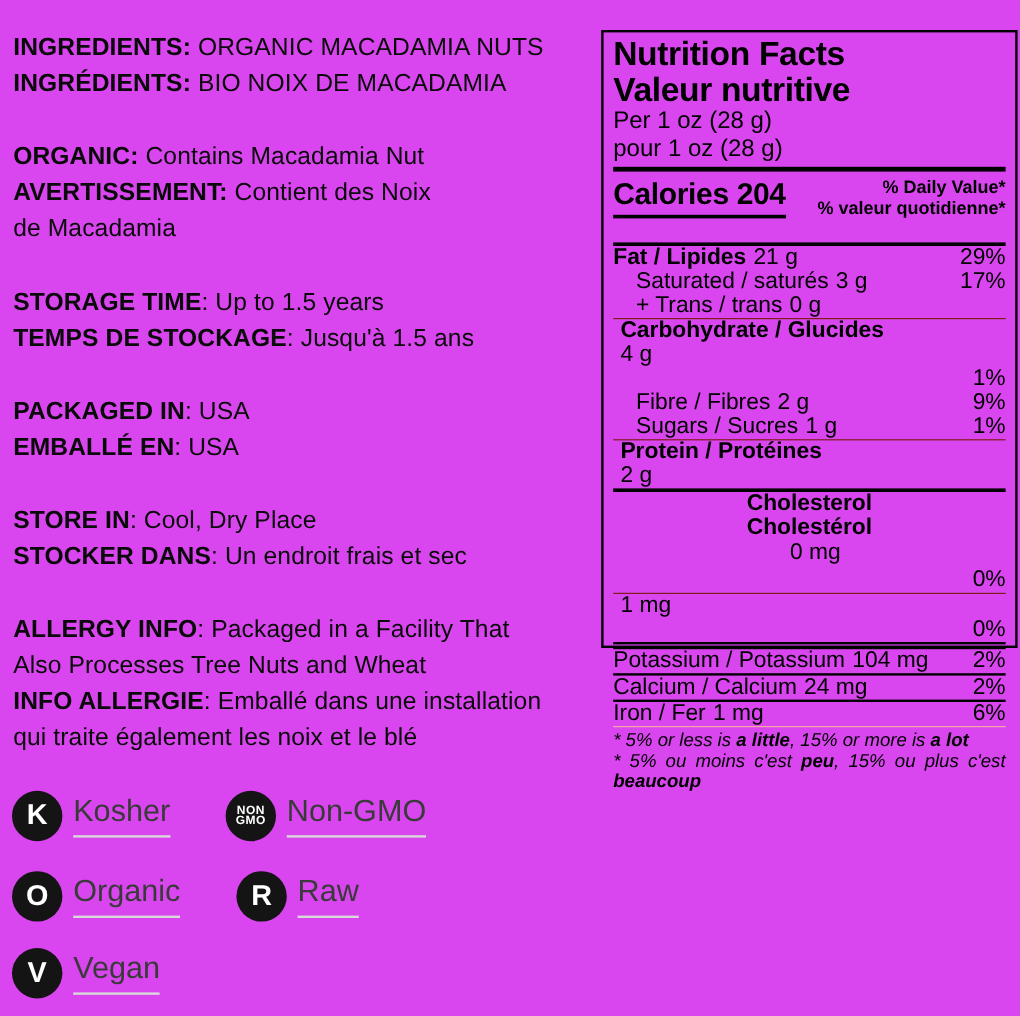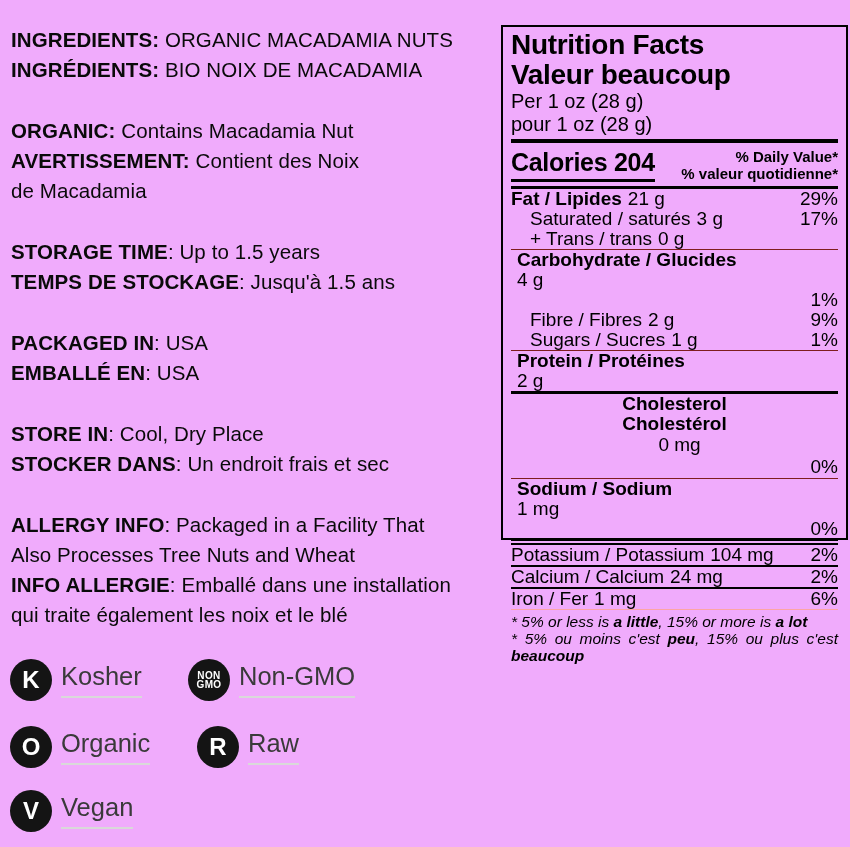--- a/index.html
+++ b/index.html
@@ -2,21 +2,21 @@
 <html><head>
 <meta charset="utf-8">
 <style>
   html, body {
     margin: 0; padding: 0;
     width: 850px; height: 847px;
     background: #ffffff;
     font-family: "Liberation Sans", "DejaVu Sans", sans-serif;
     overflow: hidden;
   }
-  .canvas { position: relative; width: 850px; height: 847px; background: #f0abfc; color: #0a0a0a; }
+  .canvas { position: relative; width: 850px; height: 847px; background: #d946ef; color: #0a0a0a; }
 
   
   .info {
     position: absolute; left: 11px; top: 25px; width: 470px;
     font-size: 20.5px; line-height: 30px; color: #0a0a0a;
     letter-spacing: 0.1px;
   }
   .info-line { white-space: nowrap; }
   .info-line .b { font-weight: bold; }
   .info-line.sec { margin-top: 31px; }
@@ -27,21 +27,21 @@
     width: 347px; height: 515px;
     border: 2px solid #000; box-sizing: border-box;
     padding: 3px 8px 0 8px;
     color: #000;
   }
   .nft-title { font-weight: bold; font-size: 28px; line-height: 30px; letter-spacing: -0.3px; }
   .nft-serving { font-size: 20px; line-height: 23px; }
   .hr4 { border-bottom: 4px solid #000; margin-top: 3px; }
   .cal-row {
     display: flex; justify-content: space-between; align-items: flex-end;
-    padding-top: 5px; border-bottom: 3px solid #000; padding-bottom: 4px;
+    padding-top: 5px; border-bottom: 3px solid #000; padding-bottom: 20px;
   }
   .cal {
     font-weight: bold; font-size: 25px; letter-spacing: -0.3px;
     border-bottom: 3px solid #000; padding-bottom: 2px; align-self: flex-start;
   }
   .dv-head { font-weight: bold; font-size: 15px; line-height: 16.5px; text-align: right; }
 
   .row { display: flex; align-items: baseline; font-size: 19px; line-height: 20px; }
   .row .nm { white-space: nowrap; }
   .row .nm.bld { font-weight: bold; }
@@ -96,21 +96,21 @@
     <div class="info-line sec"><span class="b">STORE IN</span><span>: Cool, Dry Place</span></div>
     <div class="info-line"><span class="b">STOCKER DANS</span><span>: Un endroit frais et sec</span></div>
     <div class="info-line sec"><span class="b">ALLERGY INFO</span><span>: Packaged in a Facility That</span></div>
     <div class="info-line"><span class="b"></span><span>Also Processes Tree Nuts and Wheat</span></div>
     <div class="info-line"><span class="b">INFO ALLERGIE</span><span>: Emballé dans une installation</span></div>
     <div class="info-line"><span class="b"></span><span>qui traite également les noix et le blé</span></div>
   </div>
 
   <div class="nft">
     <div class="nft-title">Nutrition Facts</div>
-    <div class="nft-title">Valeur beaucoup</div>
+    <div class="nft-title">Valeur nutritive</div>
     <div class="nft-serving">Per 1 oz (28 g)</div>
     <div class="nft-serving">pour 1 oz (28 g)</div>
     <div class="hr4"></div>
 
     <div class="cal-row">
       <span class="cal"><span>Calories</span>&nbsp;<span>204</span></span>
       <span class="dv-head">
         <div>% Daily Value*</div>
         <div>% valeur quotidienne*</div>
       </span>
@@ -155,21 +155,20 @@
     <div class="chol">
       <span class="stack">
         <div>Cholesterol</div>
         <div>Cholestérol</div>
       </span>
       <span class="amt">0 mg</span>
       <span class="dv">0%</span>
     </div>
 
     <div class="row lt3">
-        <span class="nm bld">Sodium / Sodium</span>
         <span class="amt">1 mg</span>
         <span class="dv">0%</span>
       </div>
     <div class="row ltd">
         <span class="nm">Potassium / Potassium</span>
         <span class="amt">104 mg</span>
         <span class="dv">2%</span>
       </div>
     <div class="row lt2">
         <span class="nm">Calcium / Calcium</span>

